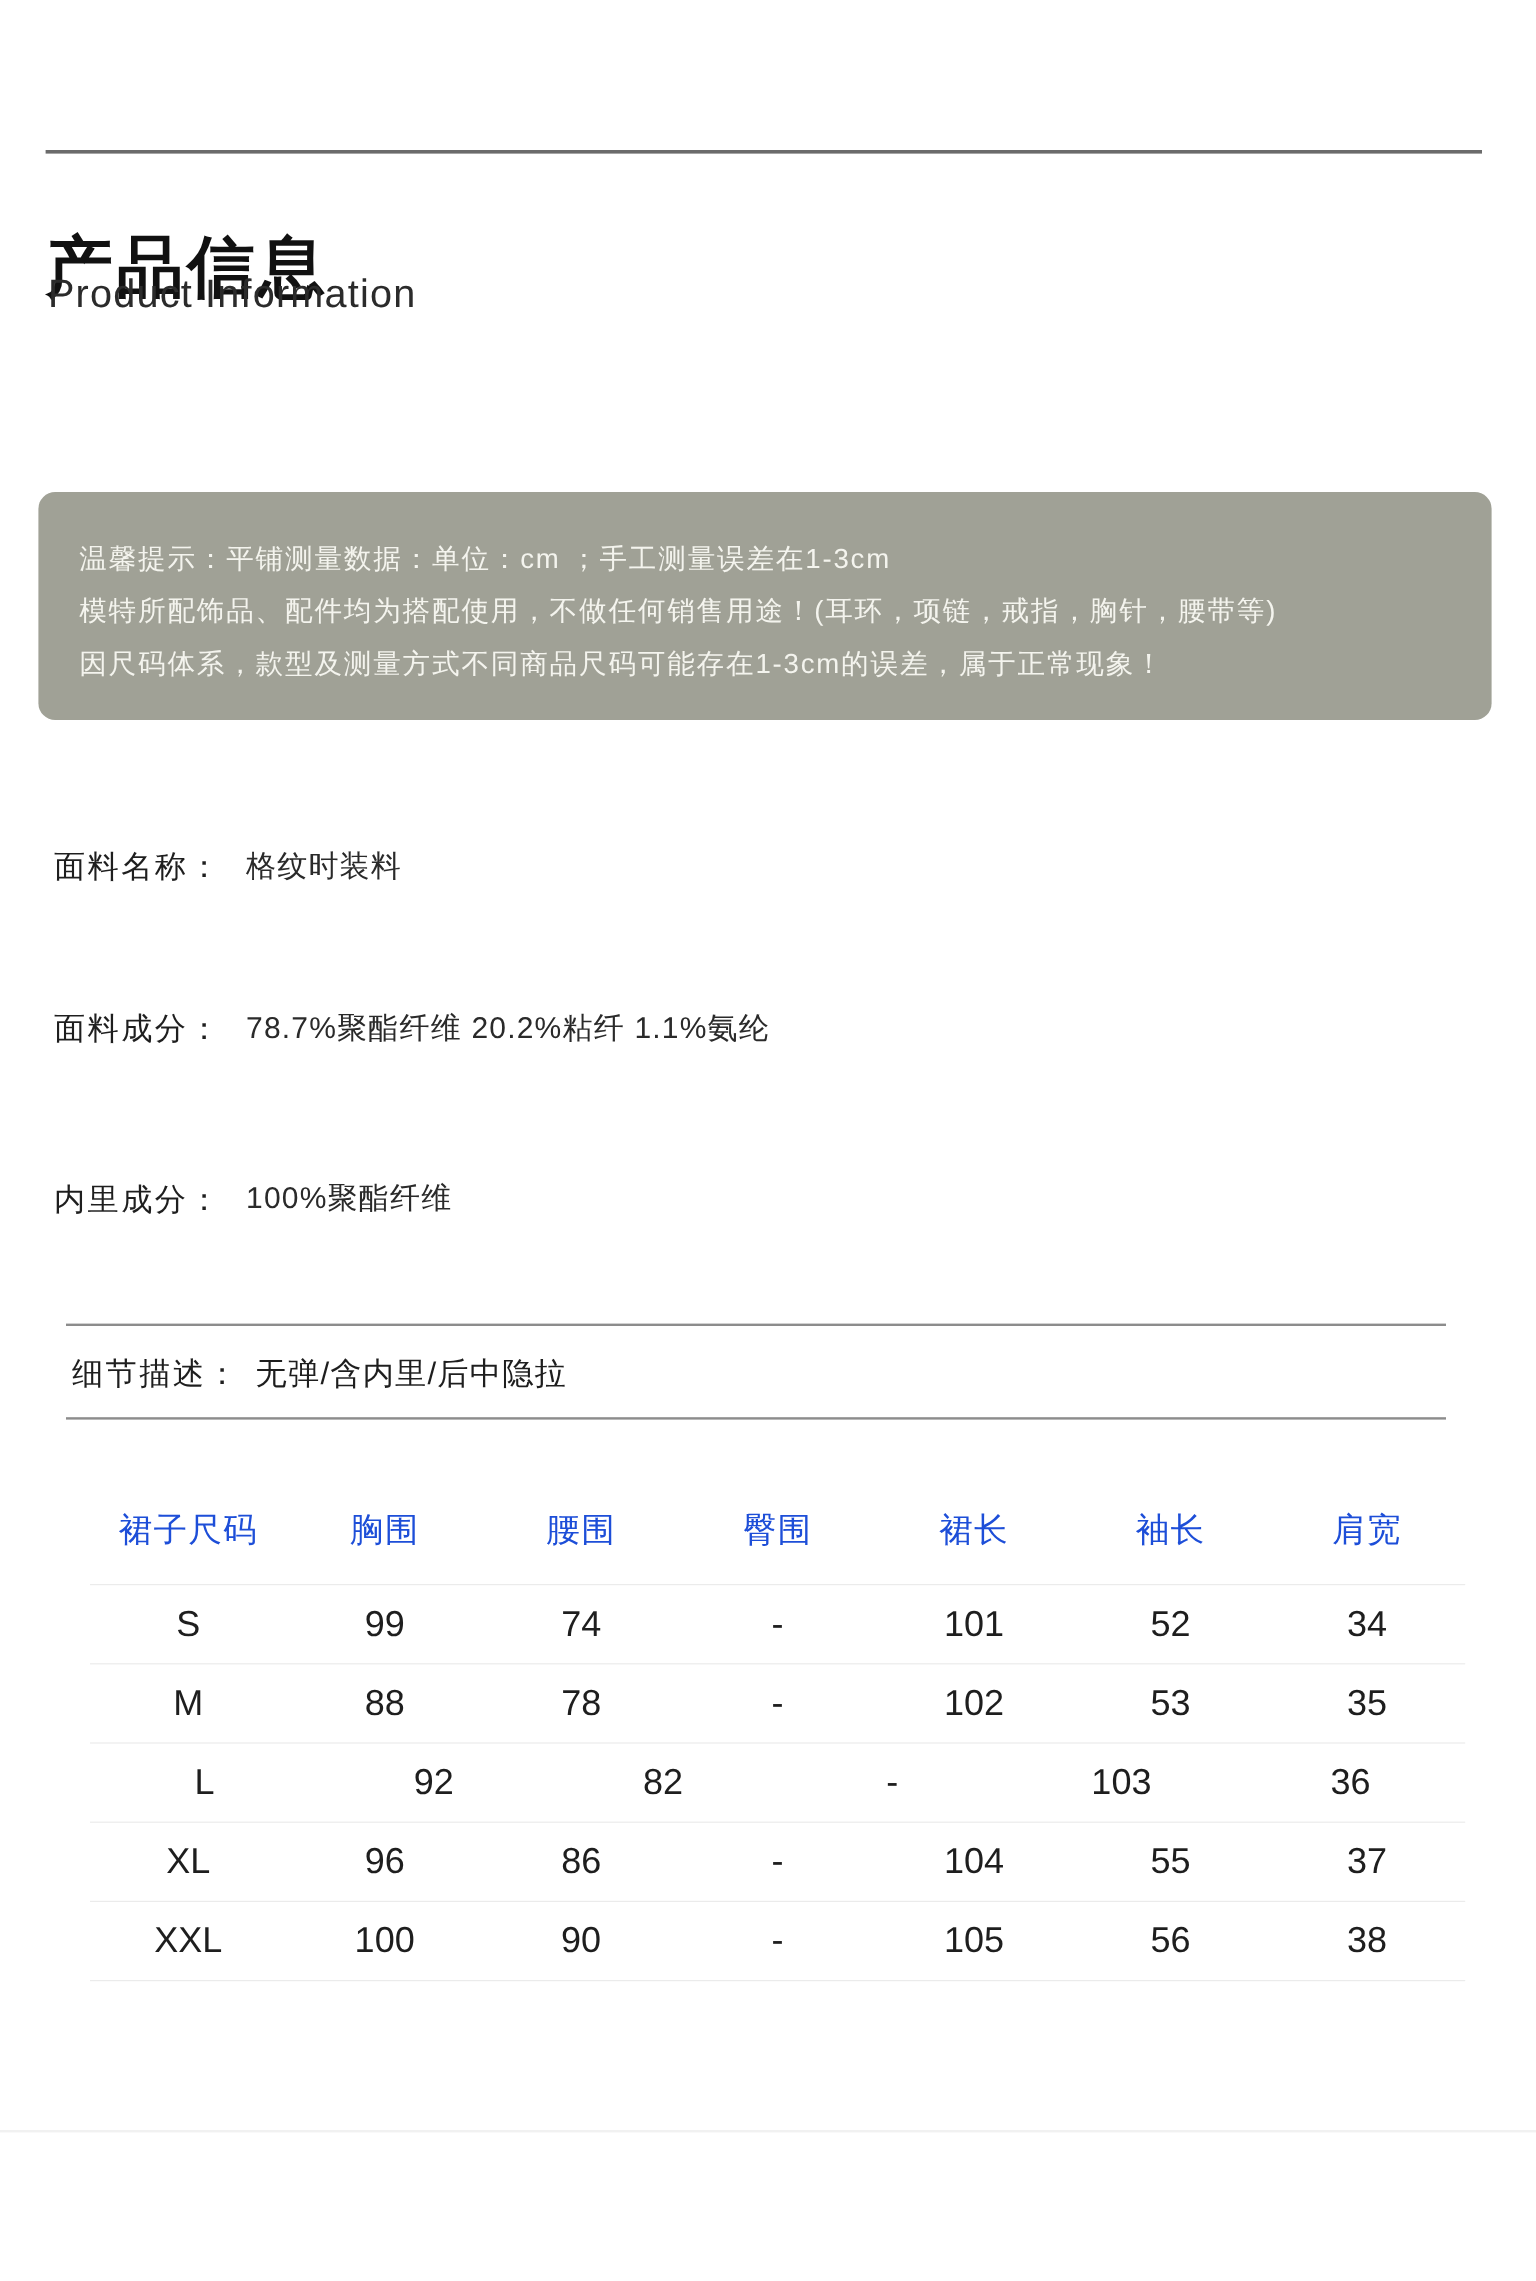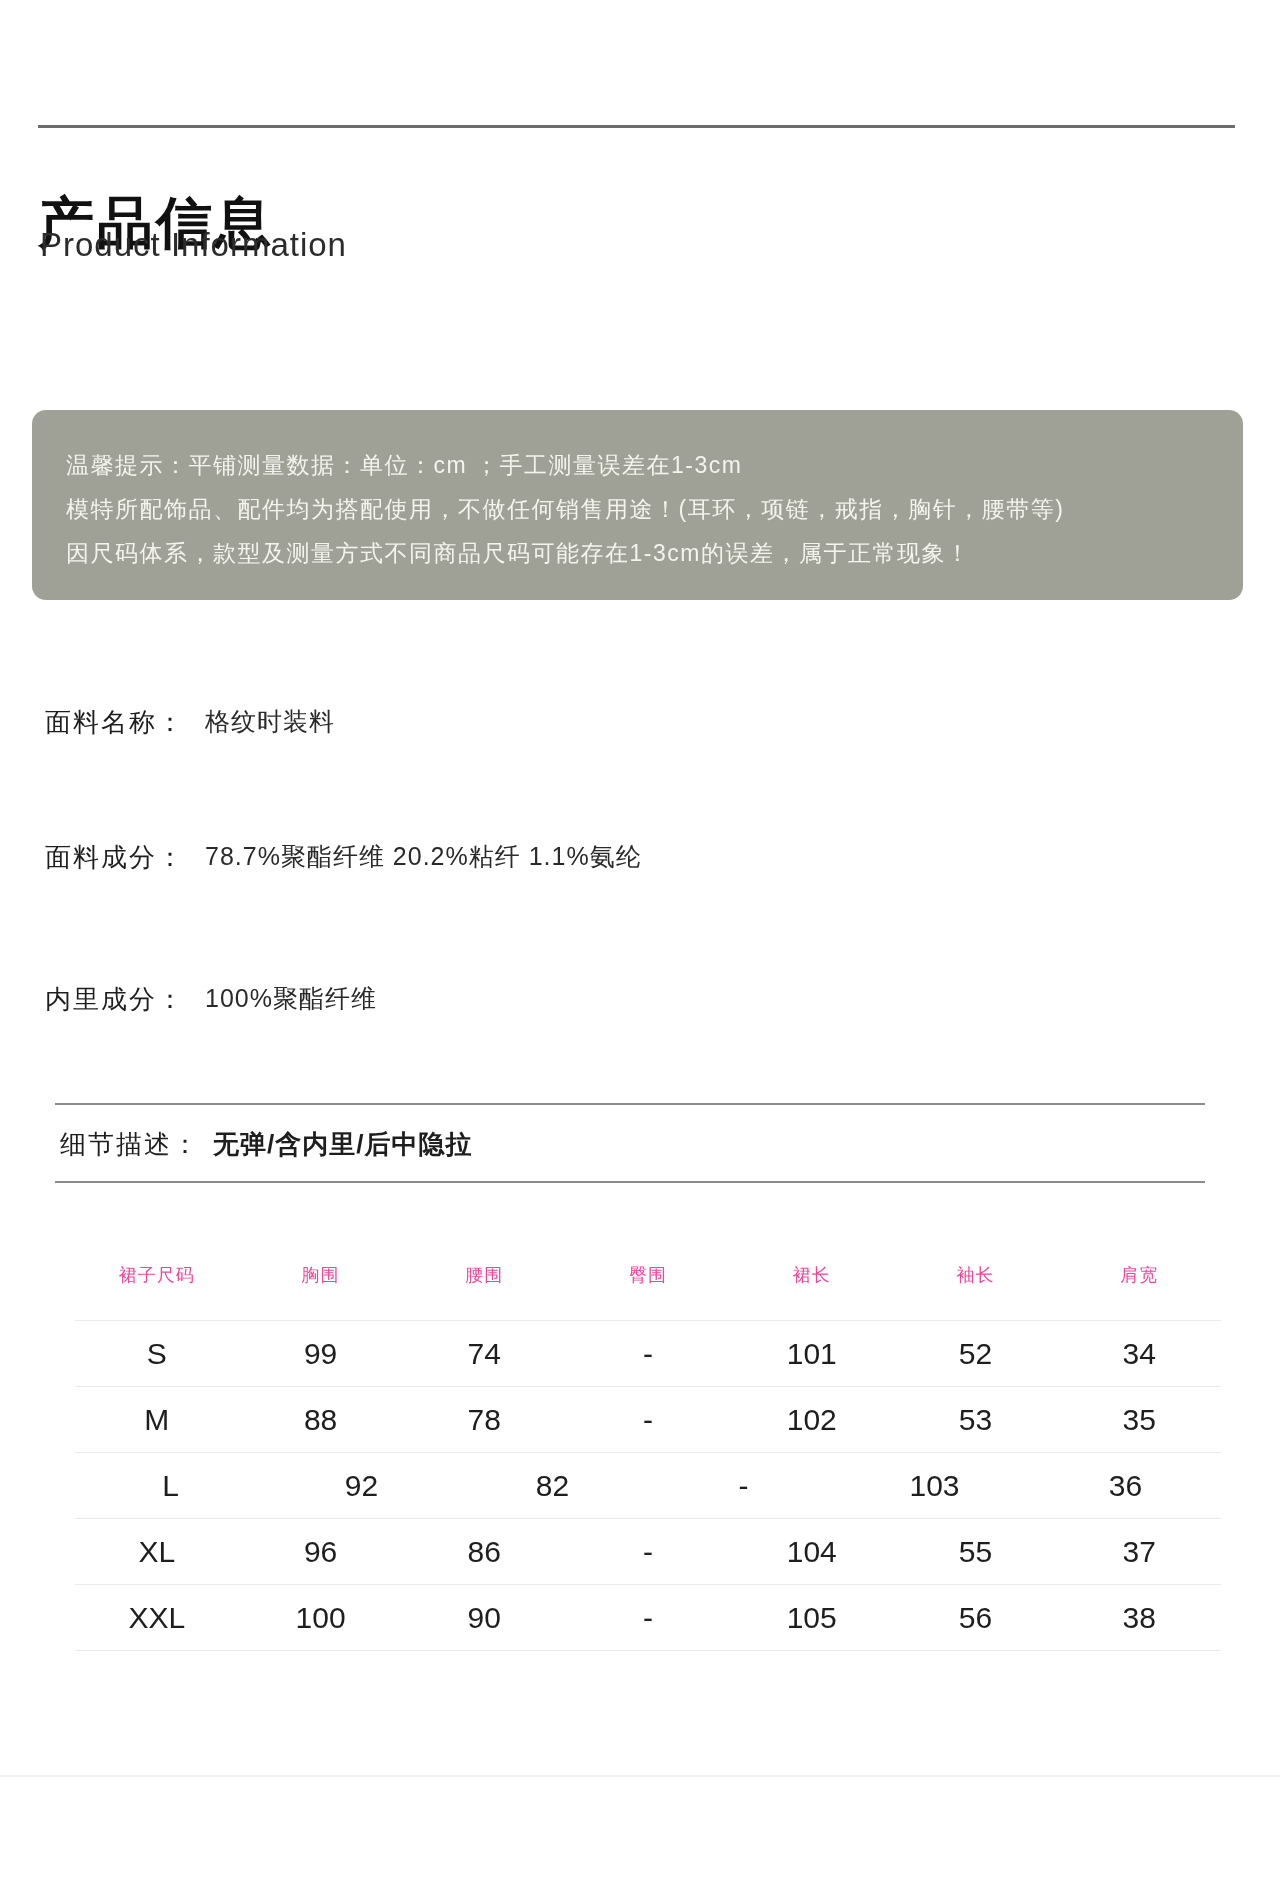--- a/index.html
+++ b/index.html
@@ -20,29 +20,29 @@
   .row-1{top:705px;}
   .row-2{top:840px;}
   .row-3{top:982px;}
 
   .mid-rule{position:absolute;left:55px;width:1150px;height:2px;background:#8c8c8c;}
   .rule-a{top:1103px;}
   .rule-b{top:1181px;}
 
   .detail-row{position:absolute;left:60px;top:1127px;display:flex;}
   .detail-label{font-size:26px;color:#1e1e1e;letter-spacing:2px;margin-right:13px;}
-  .detail-value{font-size:26px;color:#1e1e1e;letter-spacing:1px;font-weight:bold;}
+  .detail-value{font-size:26px;color:#1e1e1e;letter-spacing:1px;}
 
   .size-table{position:absolute;left:75px;top:1230px;width:1146px;}
   .t-row{display:flex;width:100%;}
   .t-row.head{height:90px;}
   .t-row.body{height:65px;border-top:1px solid #ebebeb;}
   .t-row:last-child{border-bottom:1px solid #ebebeb;justify-content:flex-end;}
   .t-cell{flex:1 1 0;display:flex;align-items:center;justify-content:center;}
-  .t-row.head .t-cell{font-size:18px;color:#ec4899;letter-spacing:1px;text-align:center;}
+  .t-row.head .t-cell{font-size:28px;color:#1d4ed8;letter-spacing:1px;text-align:center;}
   .t-row.body .t-cell{font-size:30px;color:#1e1e1e;font-stretch:condensed;}
 
   .footer-rule{position:absolute;left:0;top:1775px;width:1280px;height:2px;background:#f1f1f1;}
 </style>
 </head>
 <body>
 
 <div class="page">
 
   <div class="top-rule"></div>

